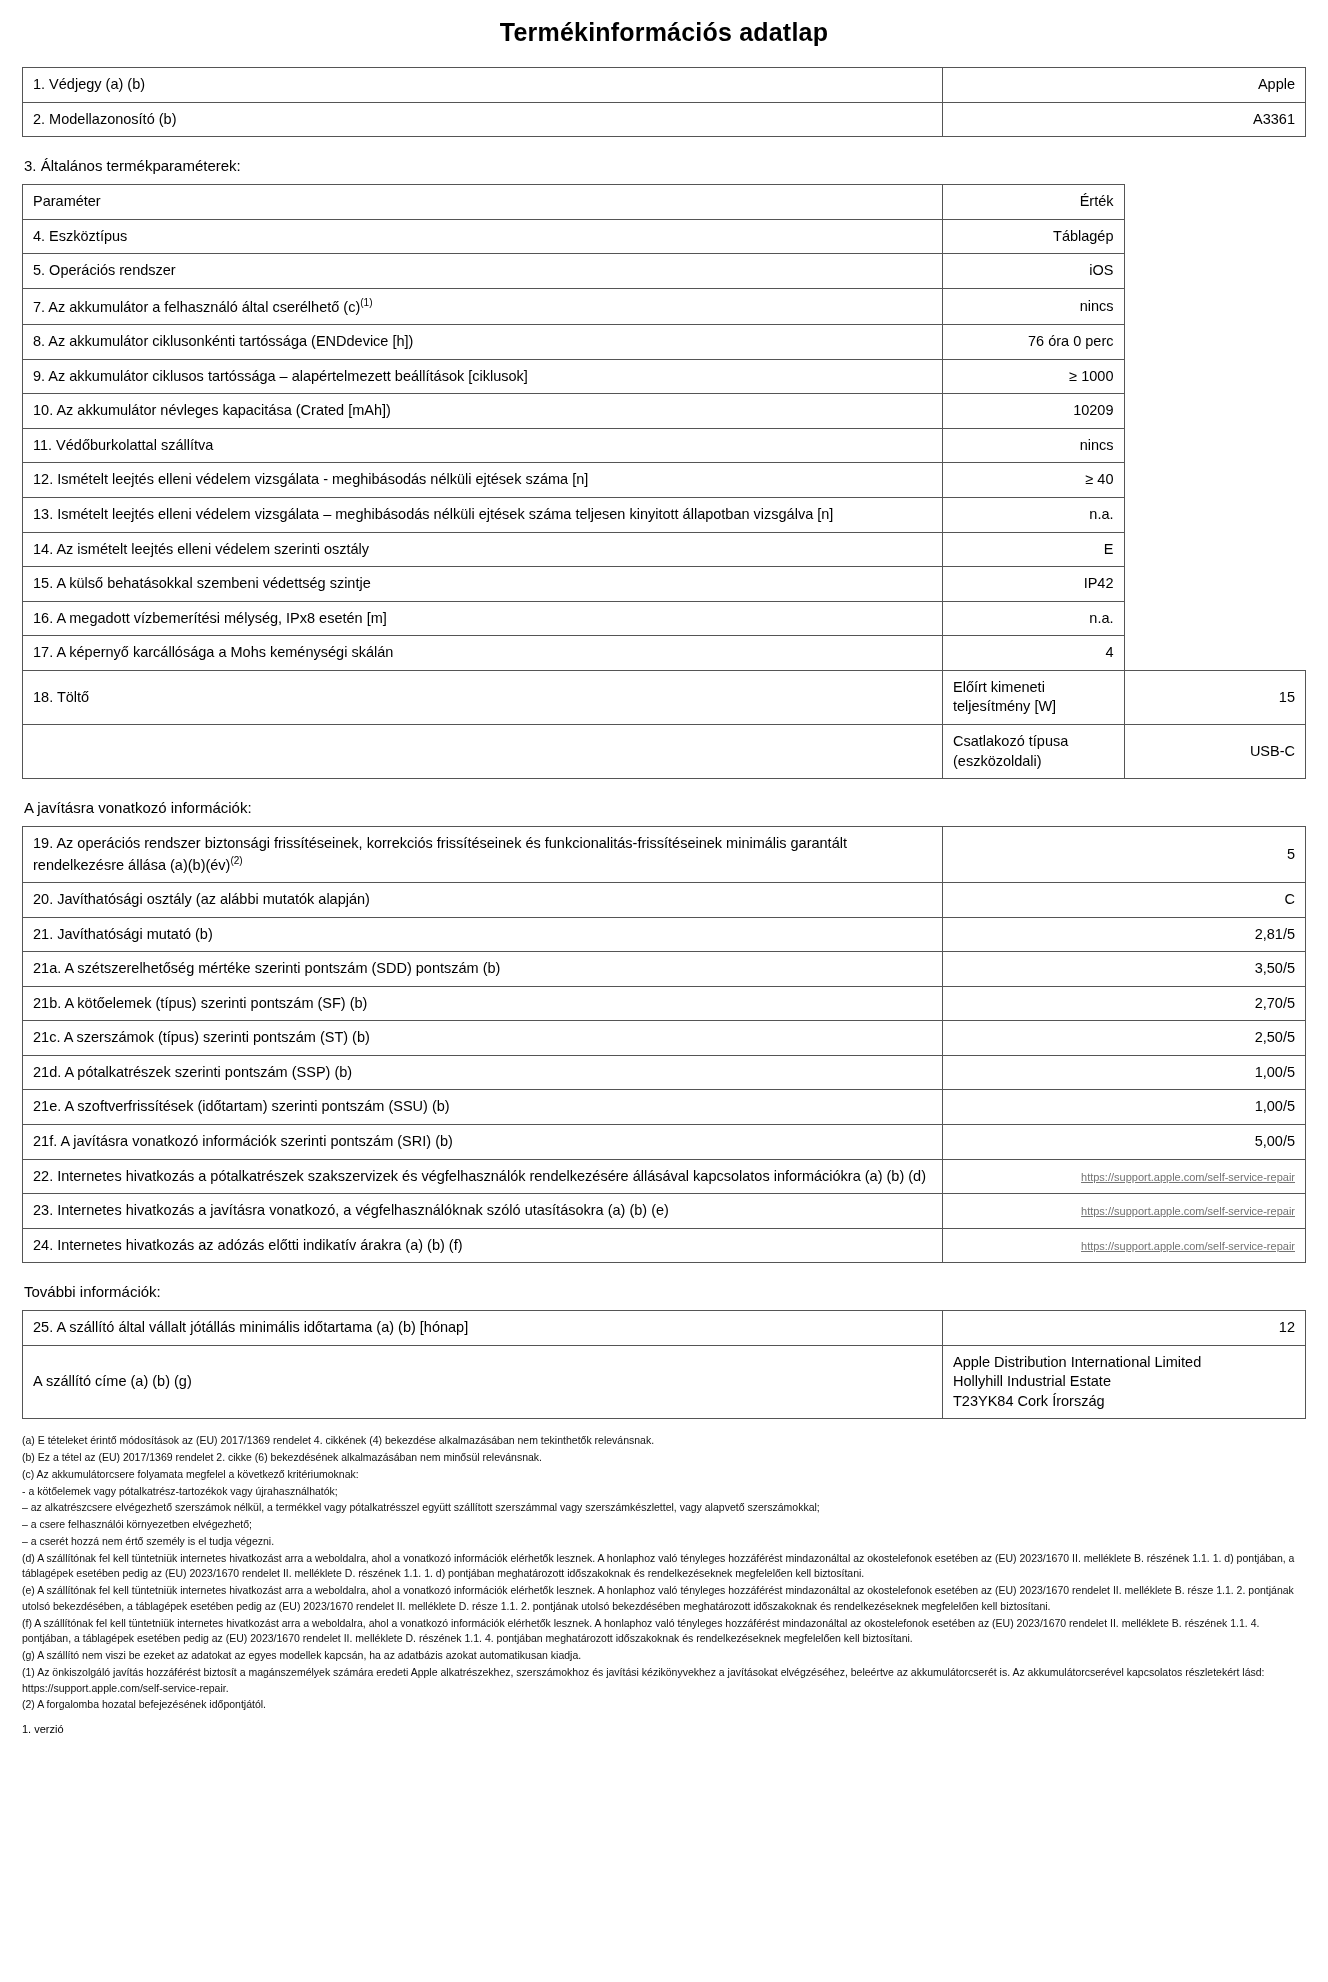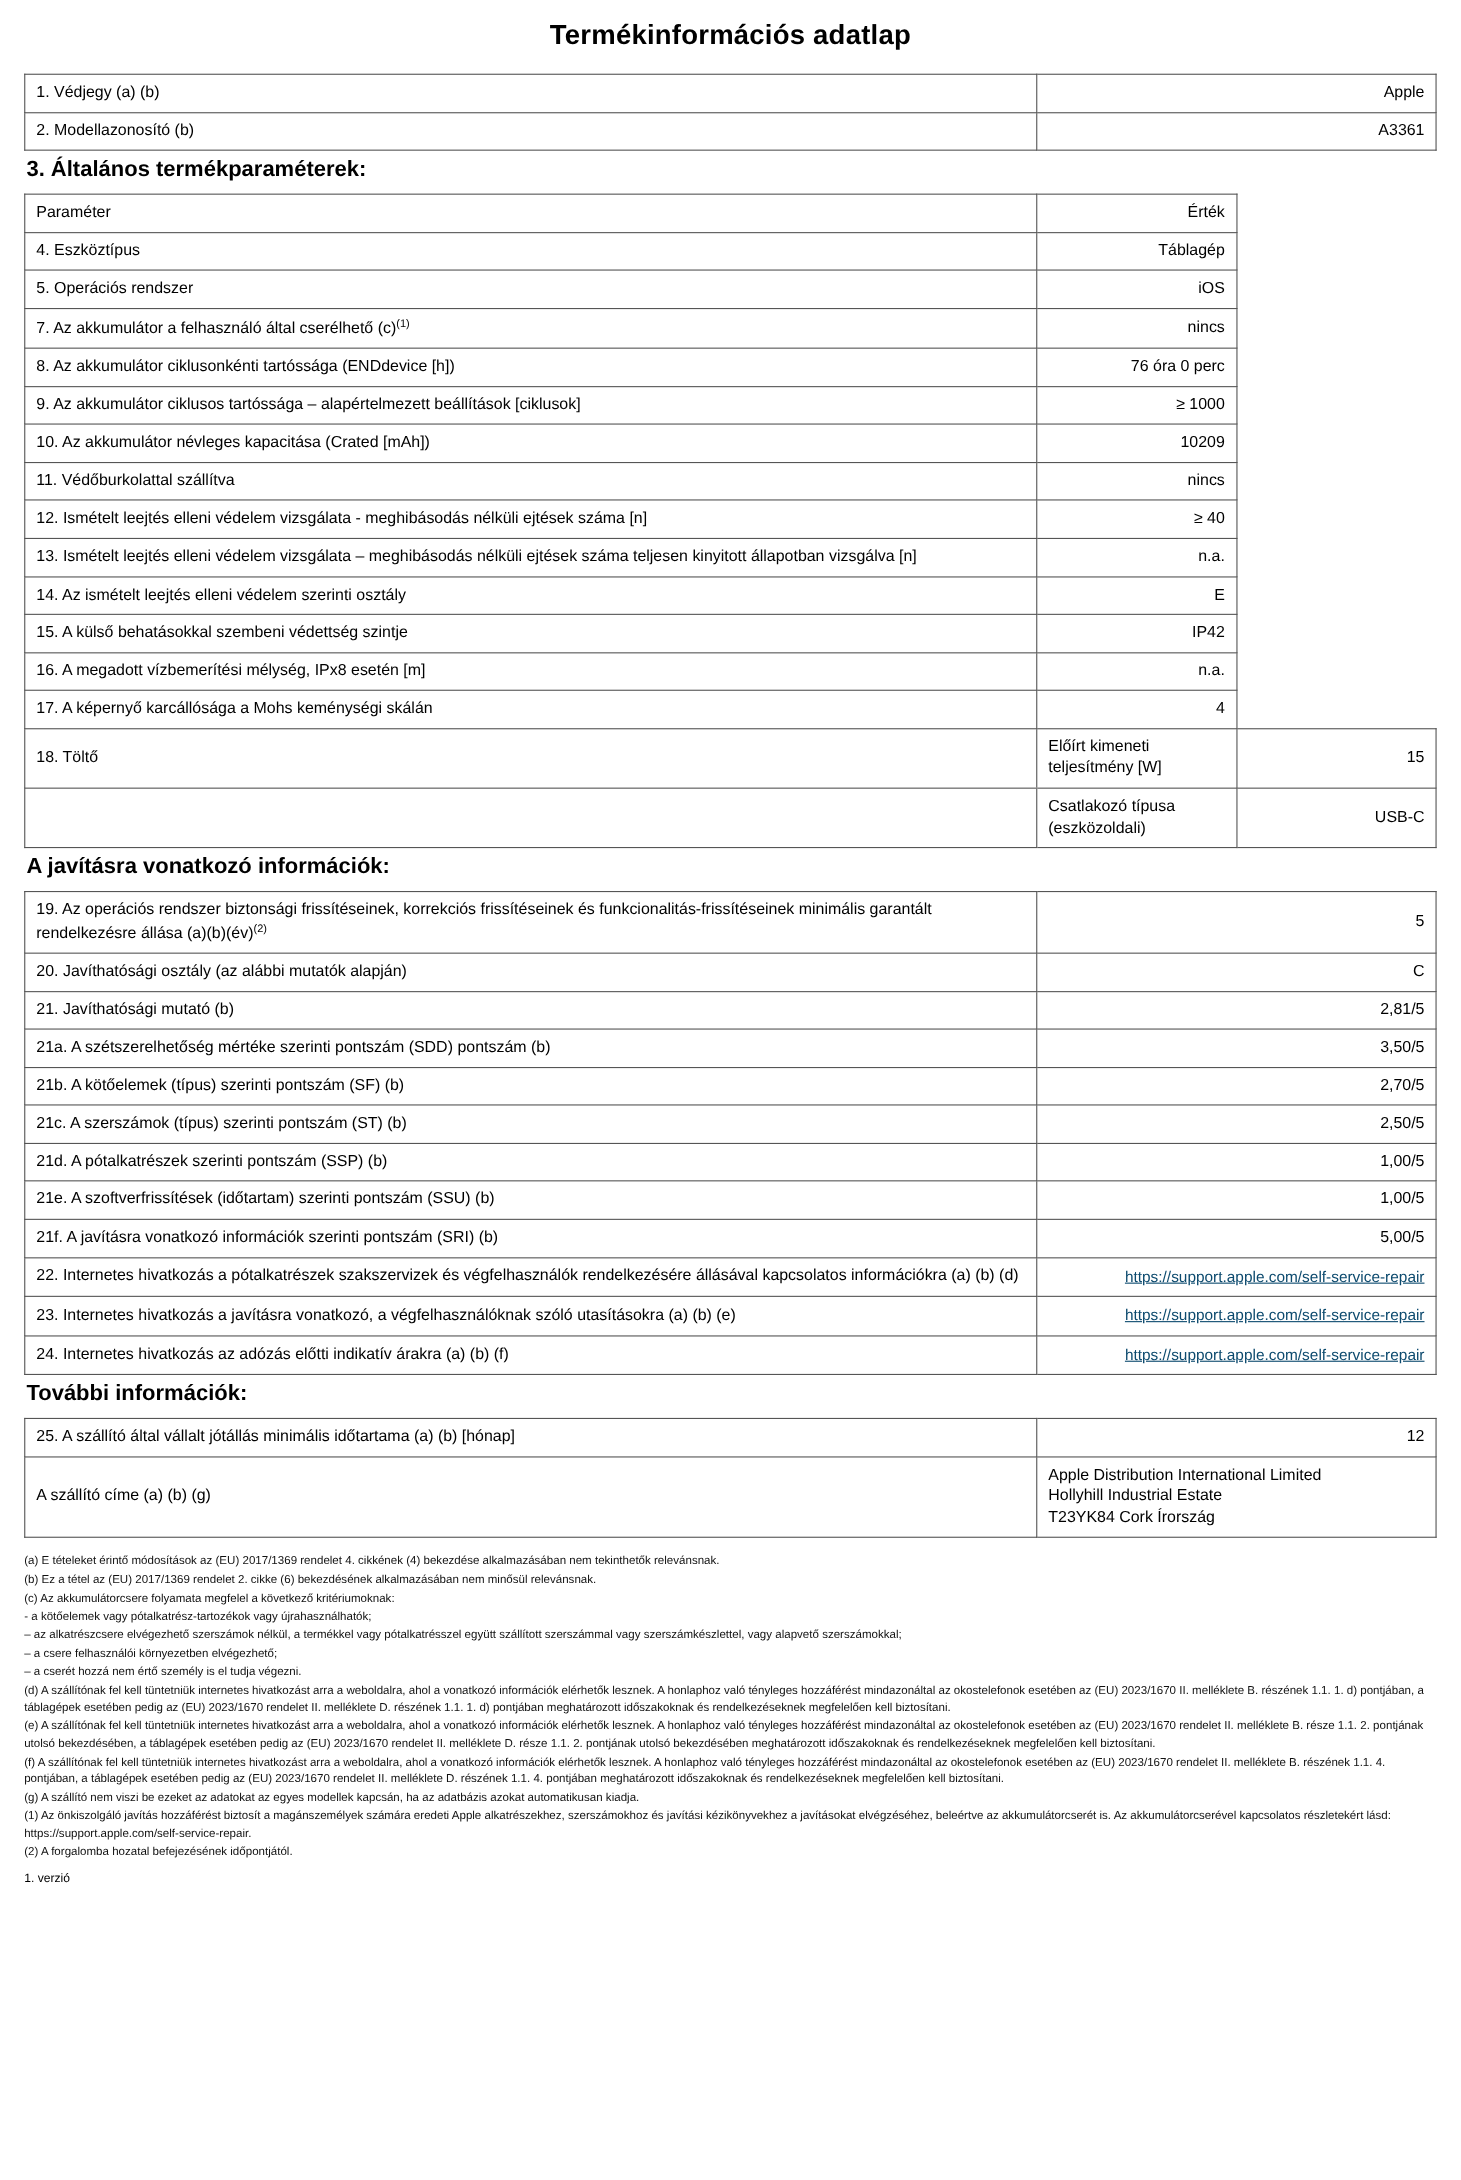--- a/index.html
+++ b/index.html
@@ -38,32 +38,32 @@
   }
   td.label {
     text-align: left;
   }
   td.value {
     text-align: right;
   }
   .col-label { width: 920px; }
   .col-value { width: auto; }
   .section-head {
-    font-size: 20px;
-    font-weight: bold;
-    margin: 6px 0 10px 2px;
+    font-size: 15px;
+    font-weight: normal;
+    margin: 20px 0 10px 2px;
   }
   .sub {
     font-size: 10px;
     vertical-align: super;
   }
   a.link {
-    color: #0c4a6e;
+    color: #737373;
     text-decoration: underline;
-    font-size: 14px;
+    font-size: 11px;
     margin-left: 15px;
   }
   .addr {
     text-align: left;
     padding-left: 12px;
     line-height: 1.45;
   }
   .notes {
     margin-top: 14px;
     font-size: 10.5px;

